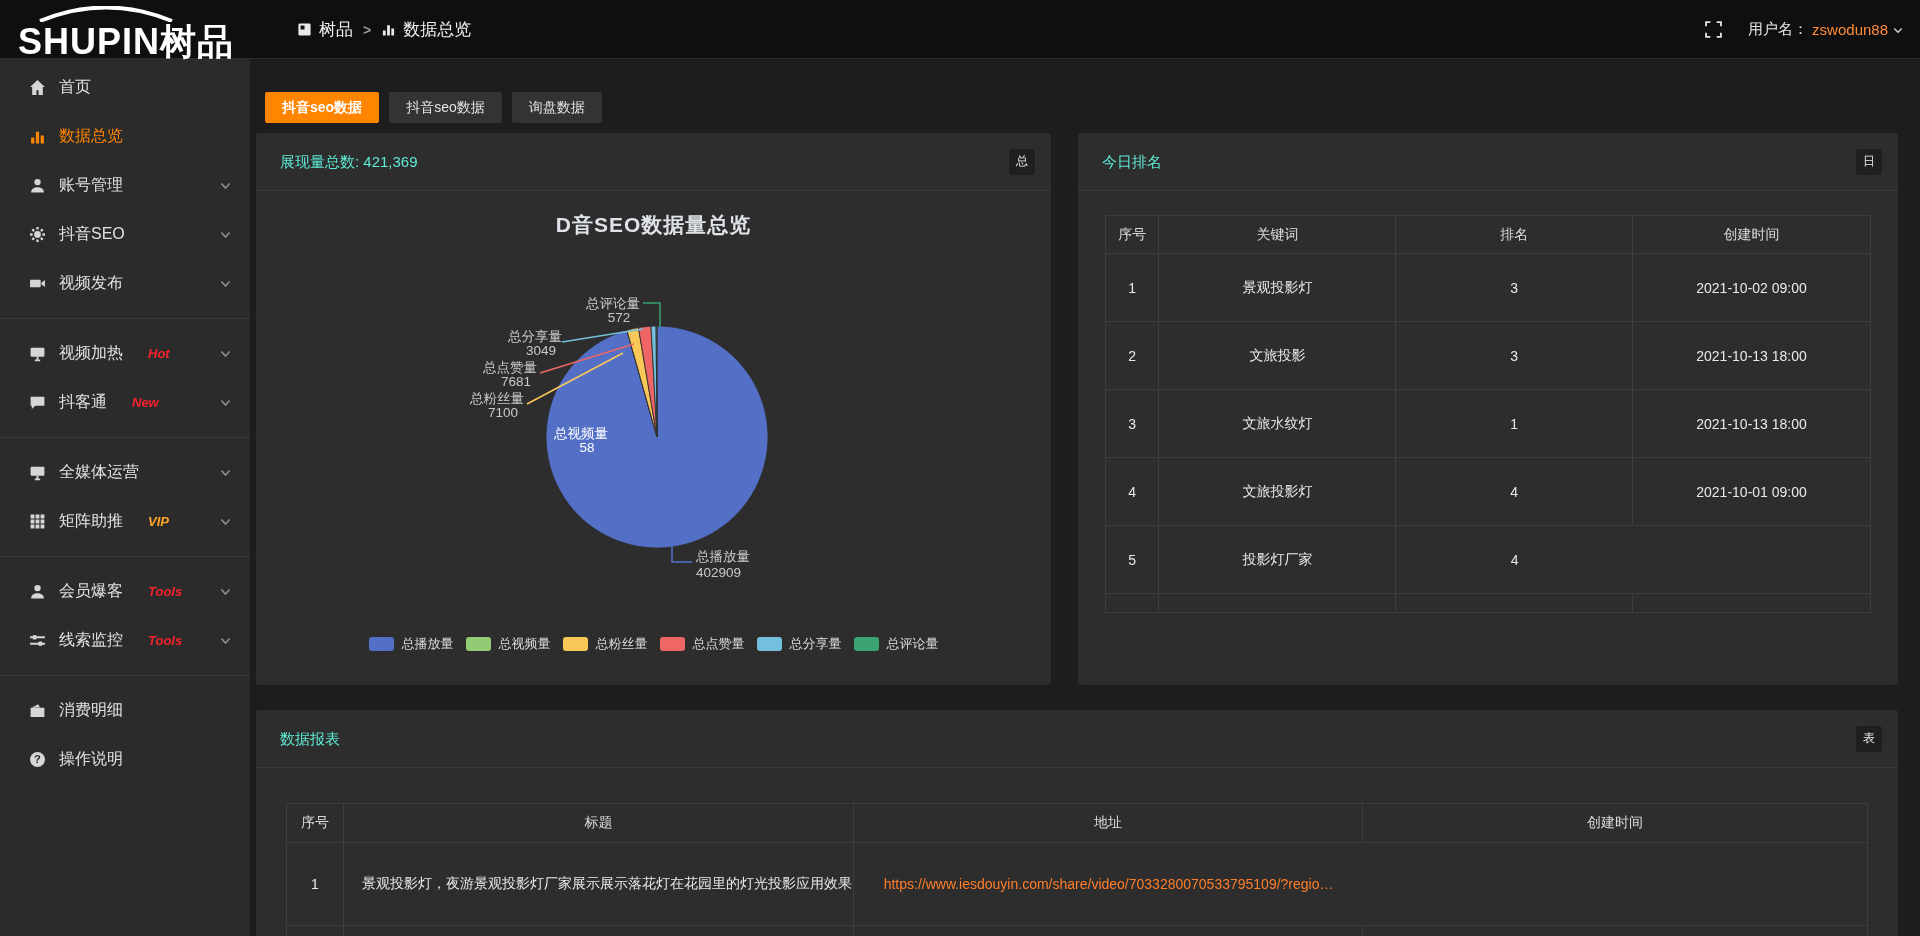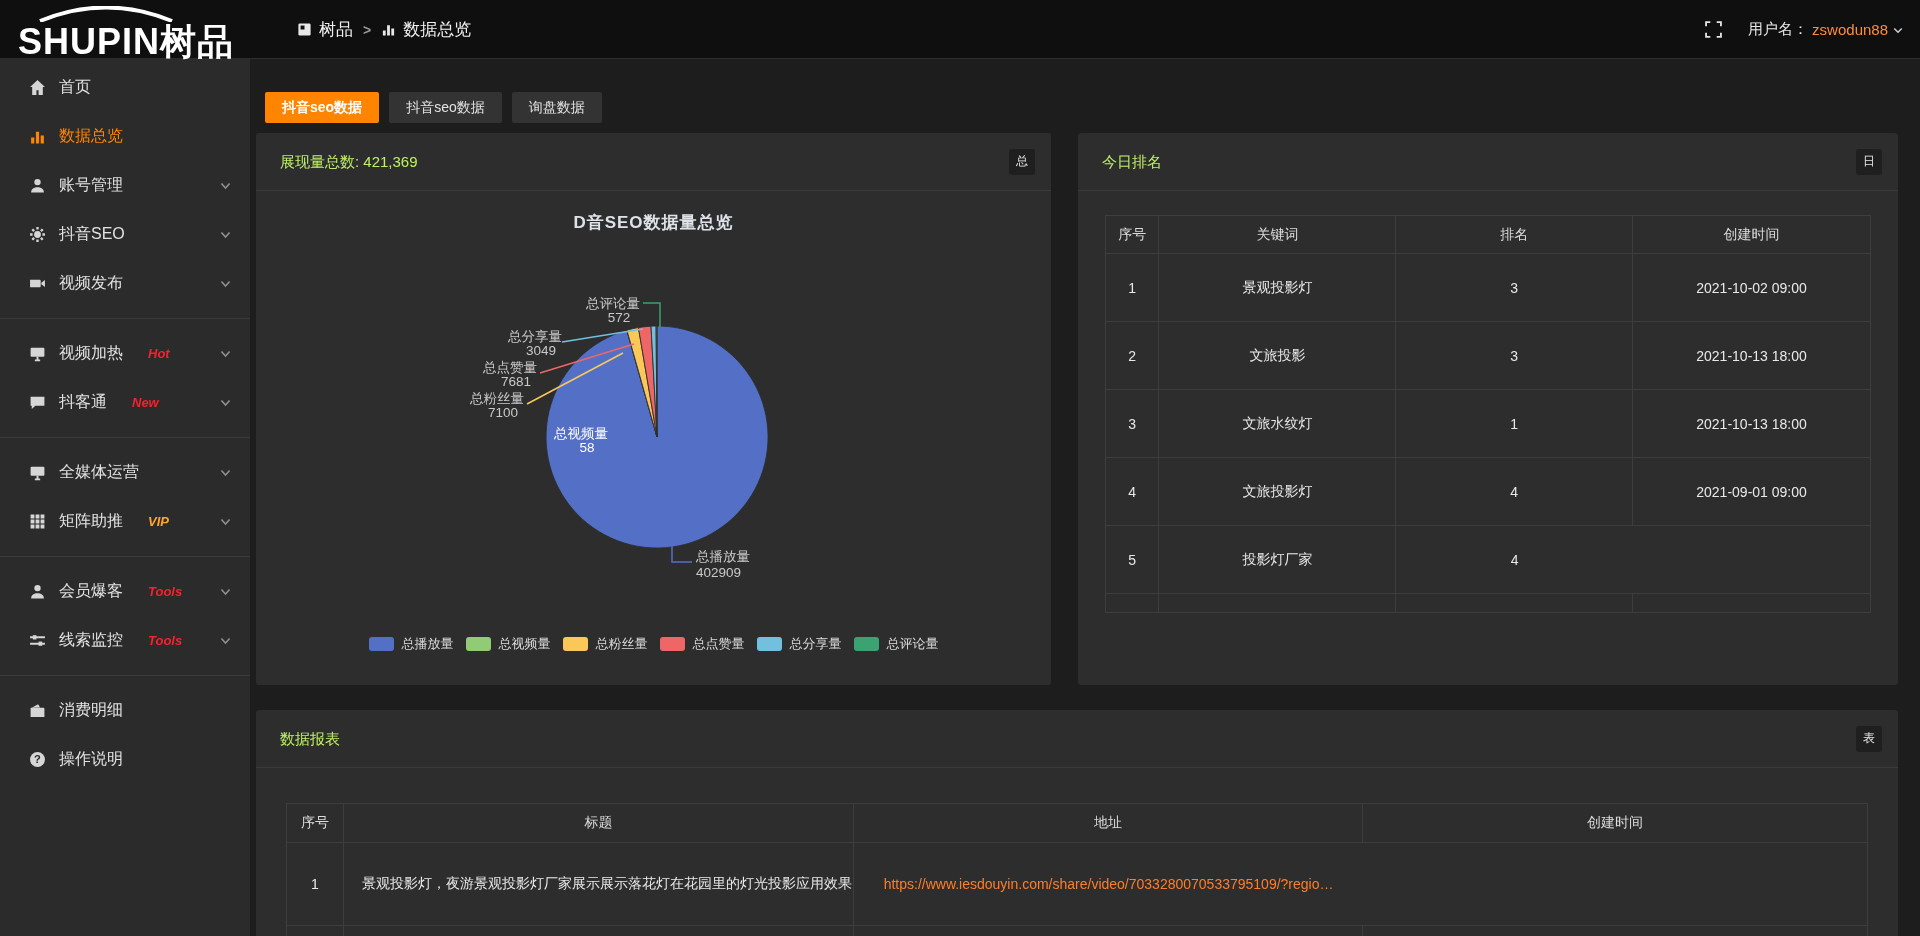--- a/index.html
+++ b/index.html
@@ -39,31 +39,31 @@
   
   .tabs { position:absolute; left:265px; top:92px; display:flex; gap:10px; }
   .tab { height:31px; padding:0 17px; display:flex; align-items:center; font-size:14px;
     color:#e3e3e3; background:#333333; border-radius:2px; cursor:pointer; white-space:nowrap; }
   .tab.active { background:#ff8400; color:#fff; font-weight:700; }
 
   
   .panel { position:absolute; background:#2d2d2d; border-radius:3px; }
   .p-head { position:relative; height:58px; border-bottom:1px solid #3a3a3a; }
   .p-title { position:absolute; left:24px; top:50%; transform:translateY(-50%);
-    color:#bef264; font-size:15px; }
+    color:#5eead4; font-size:15px; }
   .corner-btn { position:absolute; right:16px; top:50%; transform:translateY(-50%);
     width:26px; height:26px; background:#1f1f1f; border-radius:3px; color:#e8e8e8;
     font-size:12px; display:flex; align-items:center; justify-content:center; cursor:pointer; }
 
   #panel-impressions { left:256px; top:133px; width:795px; height:552px; }
   #panel-rank       { left:1078px; top:133px; width:820px; height:552px; }
   #panel-report     { left:256px; top:710px; width:1642px; height:300px; }
 
   .chart-title { position:absolute; left:0; top:78px; width:100%; text-align:center;
-    color:#dfe2e8; font-size:17px; font-weight:700; letter-spacing:1px; }
+    color:#dfe2e8; font-size:21px; font-weight:700; letter-spacing:1px; }
   #pie-svg { position:absolute; left:0; top:58px; }
   .legend { position:absolute; left:0; bottom:32px; width:100%; display:flex;
     justify-content:center; align-items:center; gap:12px; }
   .lg-item { display:flex; align-items:center; gap:8px; cursor:pointer; }
   .lg-swatch { width:25px; height:14px; border-radius:3px; }
   .lg-label { color:#dddddd; font-size:13px; }
 
   
   .dtable { position:absolute; border:1px solid #3d3d3d; border-bottom:none; }
   .t-row { display:flex; border-bottom:1px solid #3d3d3d; }
@@ -405,21 +405,21 @@
         <div class="t-row" style="height: 68px;">
           <div class="t-cell" style="width: 7%;">3</div>
           <div class="t-cell" style="width: 31%;">文旅水纹灯</div>
           <div class="t-cell" style="width: 31%;">1</div>
           <div class="t-cell" style="width: 31%;">2021-10-13 18:00</div>
         </div>
         <div class="t-row" style="height: 68px;">
           <div class="t-cell" style="width: 7%;">4</div>
           <div class="t-cell" style="width: 31%;">文旅投影灯</div>
           <div class="t-cell" style="width: 31%;">4</div>
-          <div class="t-cell" style="width: 31%;">2021-09-01 09:00</div>
+          <div class="t-cell" style="width: 31%;">2021-10-01 09:00</div>
         </div>
         <div class="t-row" style="height: 68px;">
           <div class="t-cell" style="width: 7%;">5</div>
           <div class="t-cell" style="width: 31%;">投影灯厂家</div>
           <div class="t-cell" style="width: 31%;">4</div>
         </div>
         <div class="t-row" style="height: 19px;">
           <div class="t-cell" style="width: 7%;"></div>
           <div class="t-cell" style="width: 31%;"></div>
           <div class="t-cell" style="width: 31%;"></div>

